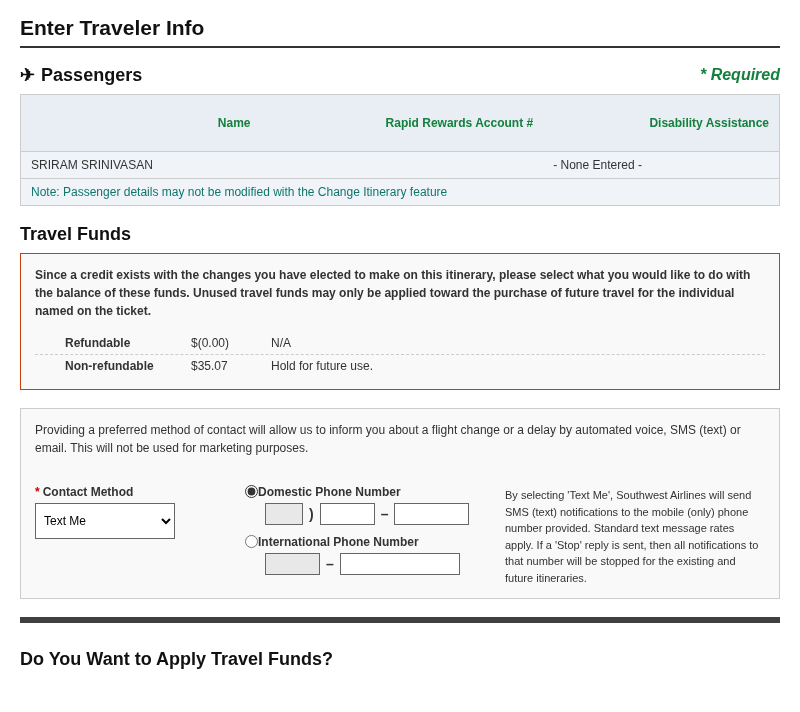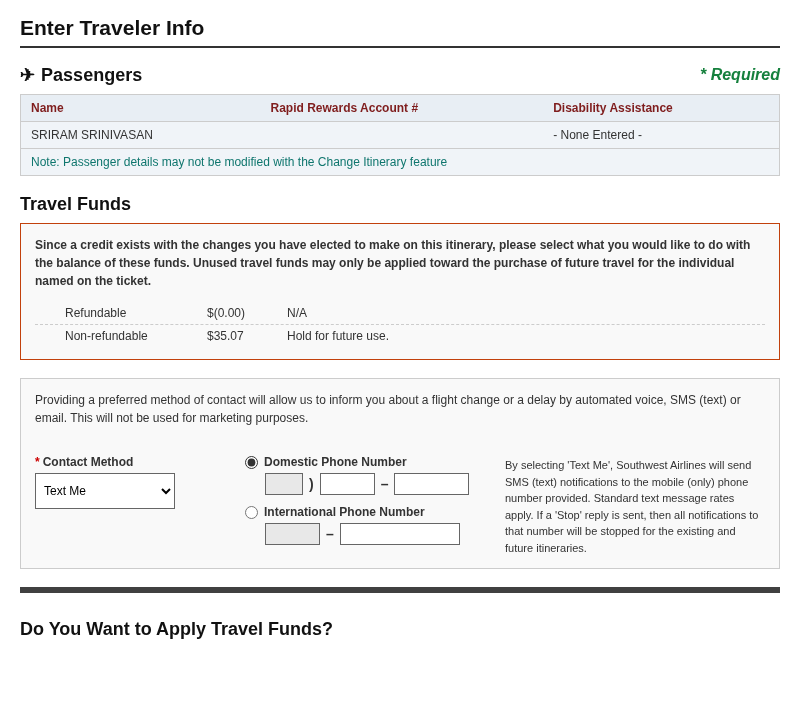--- a/index.html
+++ b/index.html
@@ -43,25 +43,25 @@
       font-weight: bold;
       font-style: italic;
     }
     .passengers-table {
       width: 100%;
       border-collapse: collapse;
       background: #f0f4f8;
       border: 1px solid #ccc;
     }
     .passengers-table th {
-      text-align: left;
-      padding: 6px 10px;
-      font-weight: bold;
-      font-size: 12px;
-      color: #7f1d1d;
+      text-align: right;
+      padding: 21px 10px;
+      font-weight: bold;
+      font-size: 12px;
+      color: #15803d;
       background: #e8eef4;
     }
     .passengers-table td {
       padding: 6px 10px;
       font-size: 12px;
       color: #333;
       border-top: 1px solid #ccc;
     }
     .passenger-note {
       background: #f0f4f8;
@@ -86,23 +86,23 @@
     .funds-row {
       display: flex;
       align-items: center;
       padding: 4px 30px;
       border-bottom: 1px dashed #ccc;
     }
     .funds-row:last-child {
       border-bottom: none;
     }
     .funds-label {
-      width: 142px;
-      font-size: 12px;
-      font-weight: normal;
+      width: 126px;
+      font-size: 12px;
+      font-weight: bold;
     }
     .funds-amount {
       width: 80px;
       font-size: 12px;
     }
     .funds-status {
       font-size: 12px;
     }
     .contact-section-box {
       border: 1px solid #ccc;
@@ -145,22 +145,21 @@
       height: 36px;
     }
     .phone-options-col {
       flex: 1;
     }
     .phone-option {
       margin-bottom: 10px;
     }
     .phone-option-label {
       display: flex;
-      align-items: center;
-      gap: 6px;
+      align-items: flex-start;
       font-weight: bold;
       font-size: 12px;
       margin-bottom: 4px;
     }
     .phone-inputs {
       display: flex;
       align-items: center;
       gap: 4px;
       padding-left: 20px;
     }

